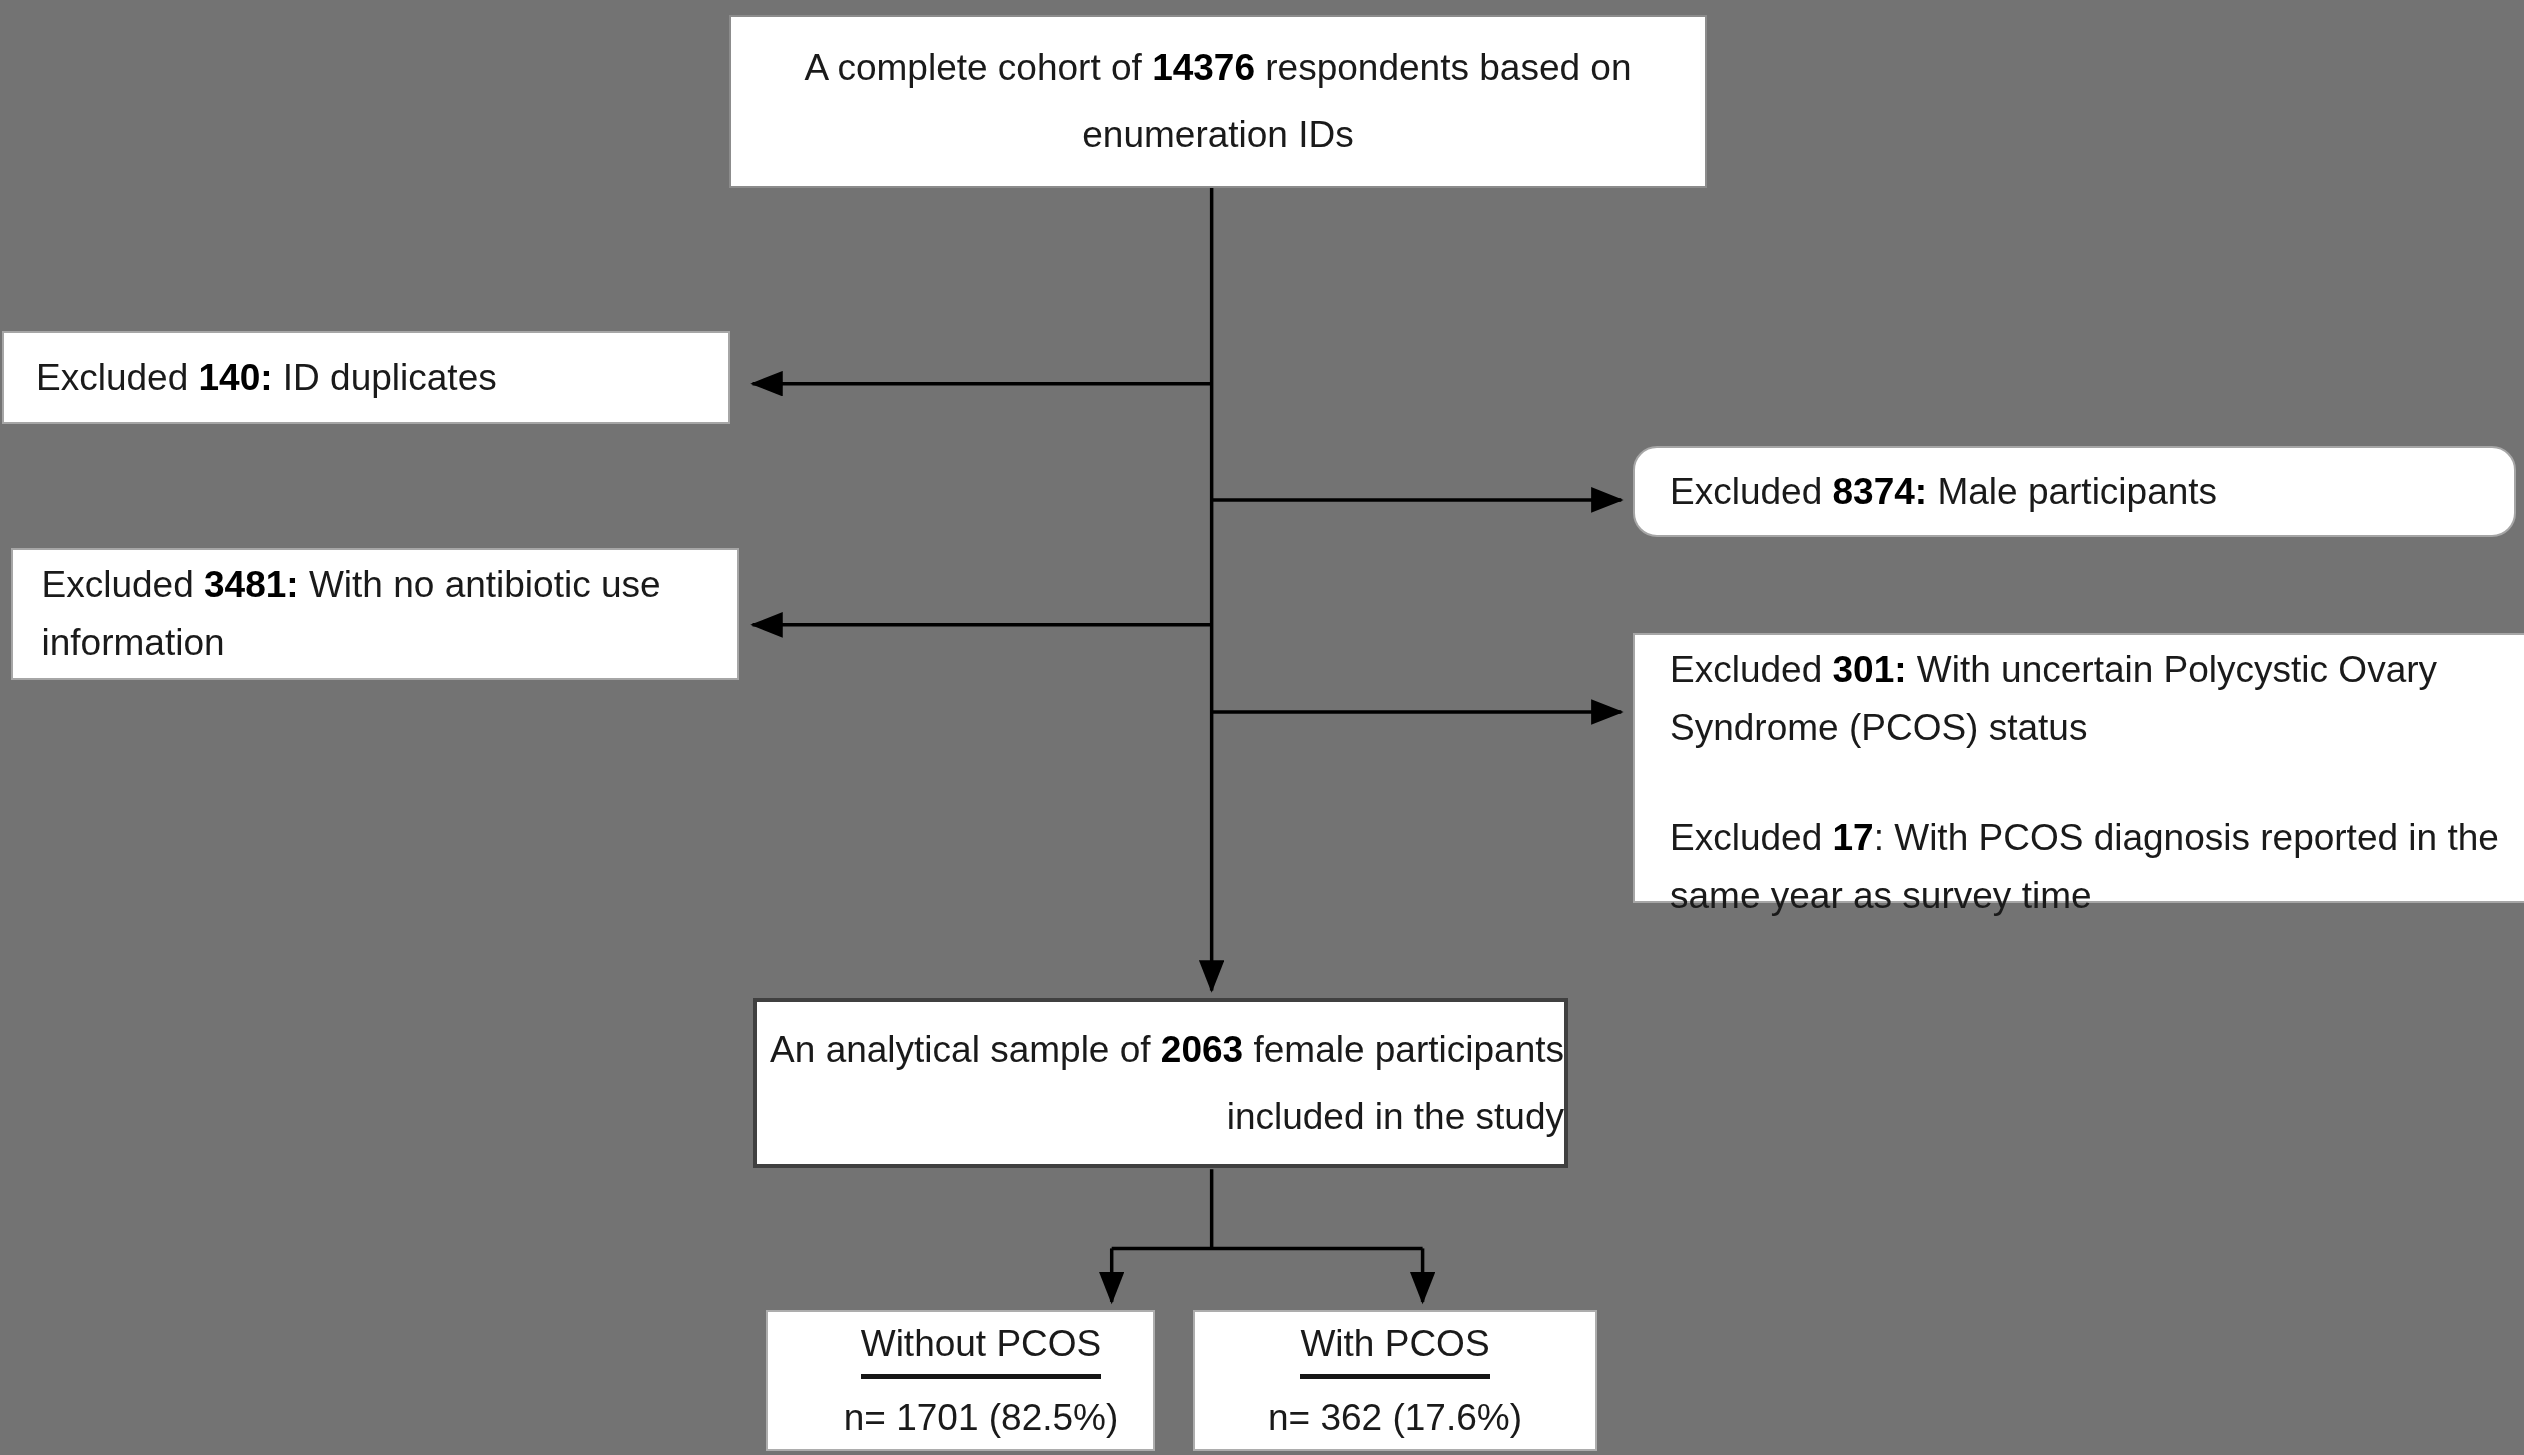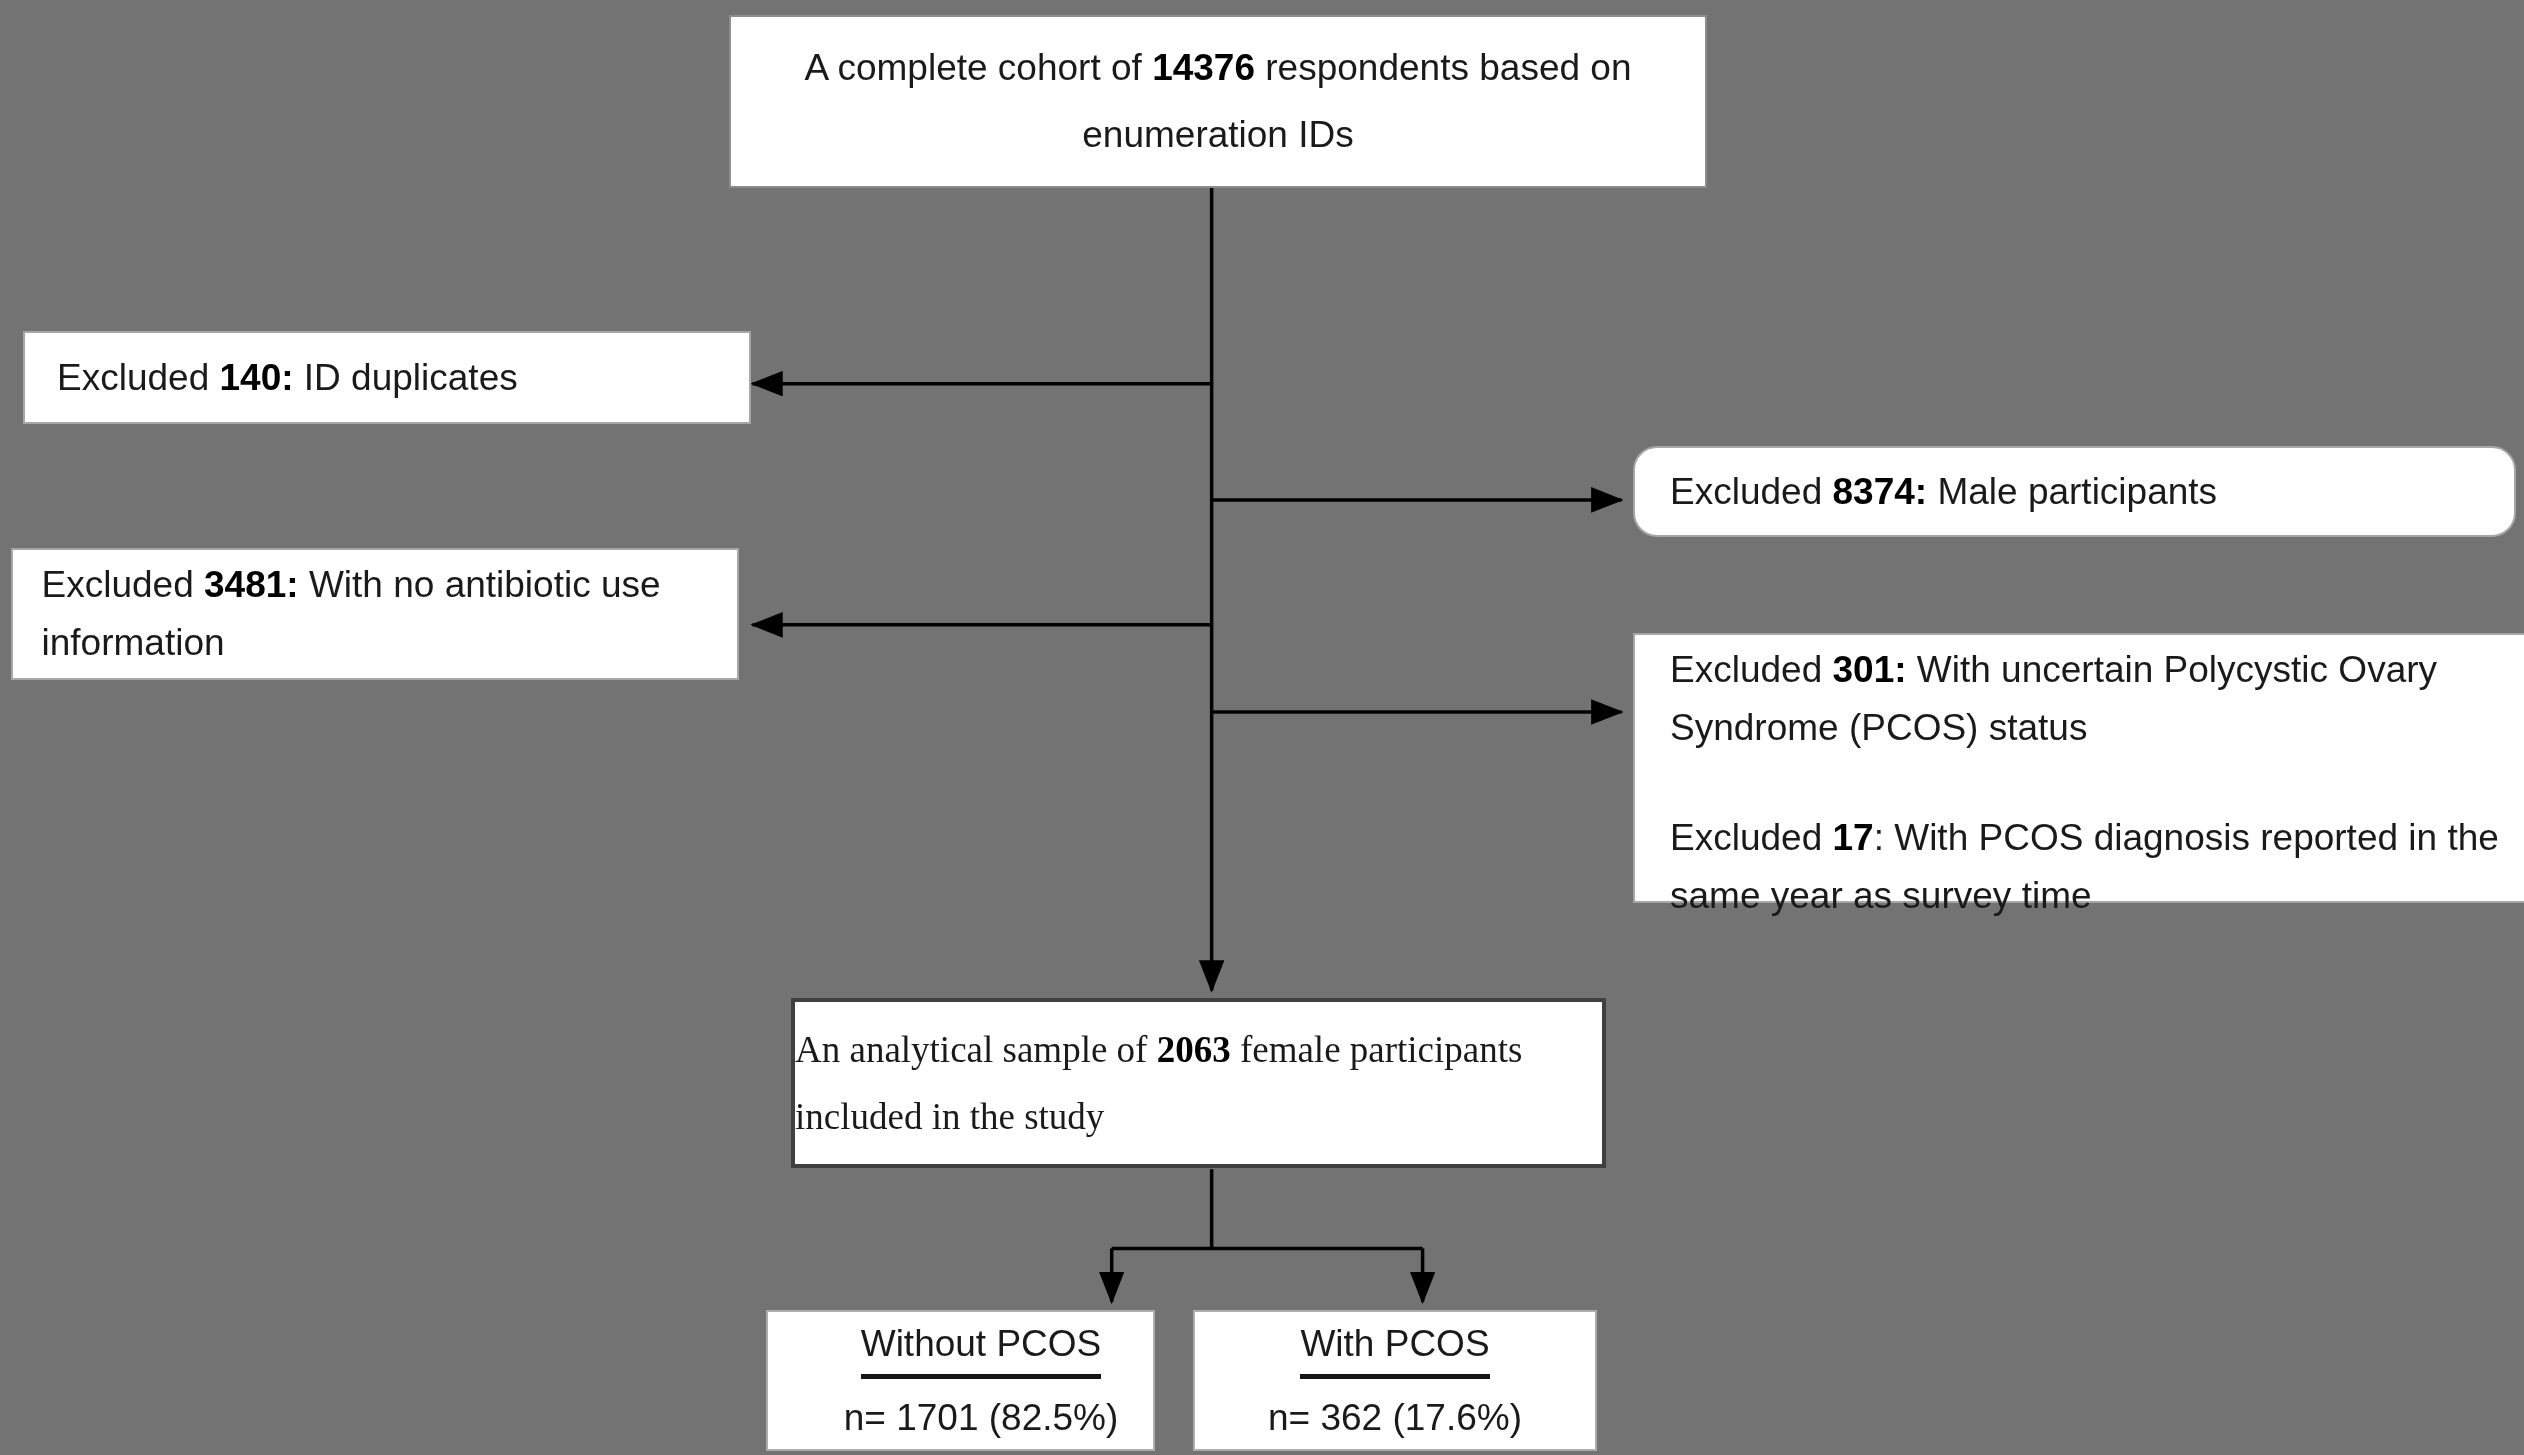--- a/index.html
+++ b/index.html
@@ -17,27 +17,27 @@
     font-size:37px;line-height:1.45;color:#1a1a1a;
     display:flex;flex-direction:column;justify-content:center;
   }
   .b-light{border:2.3px solid #a6a6a6;}
   .b-top{border:2.3px solid #8c8c8c;}
   .b-dark{border:4.6px solid #404040;}
   .b-bottom{border:2.3px solid #adadad;}
   b{font-weight:bold;color:#000000;}
   .t{margin:0;}
   #cohort{left:729px;top:14.5px;width:978px;height:173px;text-align:center;line-height:67px;}
-  #excl-id{left:23px;top:331px;width:728px;height:93px;padding-left:32px;}
+  #excl-id{left:2px;top:331px;width:728px;height:93px;padding-left:32px;}
   #excl-male{left:1633px;top:446px;width:883px;height:91px;padding-left:35px;border-radius:24px;}
   #excl-abx{left:10.5px;top:548px;width:728px;height:132px;padding-left:29px;line-height:58px;}
   #excl-pcos{left:1633px;top:633px;width:954px;height:270px;padding:5.8px 23px 0 35px;line-height:58px;justify-content:flex-start;gap:28px;}
   #excl-pcos .para{margin:0;}
   #excl-pcos .para + .para{margin-top:24.4px;}
-  #analytical{left:791px;top:998px;width:815px;height:170px;text-align:left;line-height:67px;font-family:Liberation Serif, serif;}
+  #analytical{left:753px;top:998px;width:815px;height:170px;text-align:right;line-height:67px;}
   #no-pcos{left:766px;top:1310px;width:389px;height:141px;align-items:center;text-align:center;padding-left:41px;}
   #pcos{left:1193px;top:1310px;width:404px;height:141px;align-items:center;text-align:center;}
   .u{display:inline-block;border-bottom:5.8px solid #151515;padding-bottom:3.5px;}
   .count{margin-top:11.6px;}
 </style>
 </head>
 <body>
 
 <div class="canvas">
 

